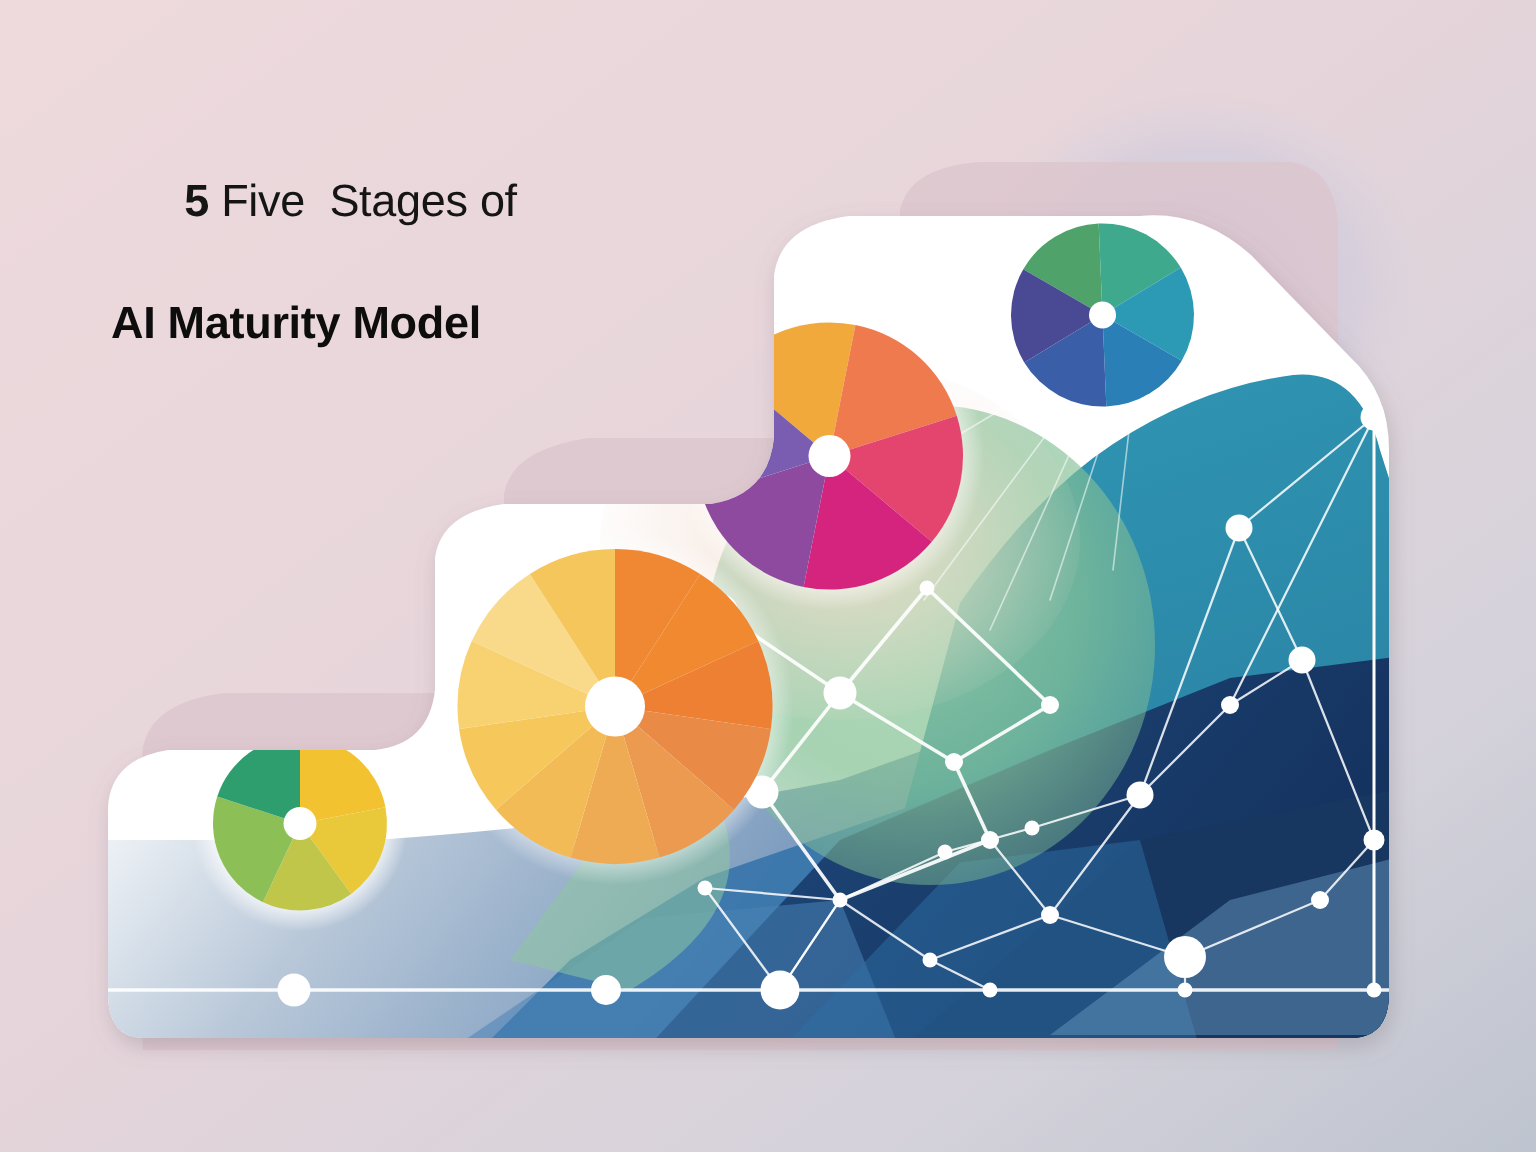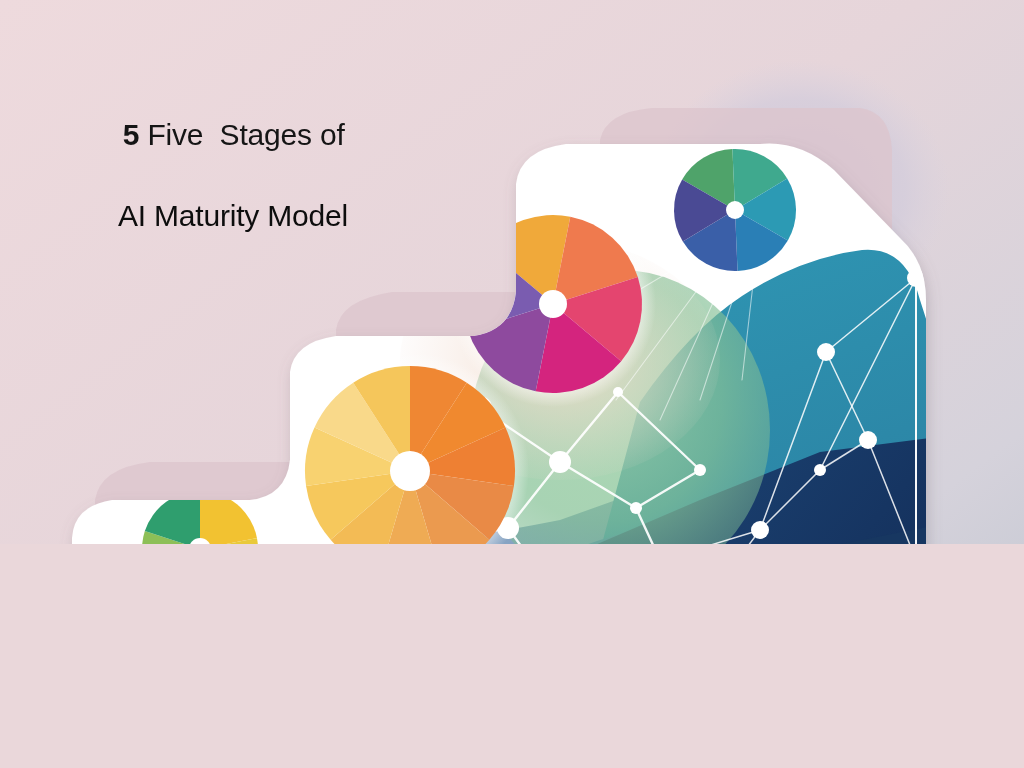--- a/index.html
+++ b/index.html
@@ -2,33 +2,33 @@
 <html><head>
 <meta charset="utf-8">
 <title>AI Maturity Model</title>
 <style>
   html,body{margin:0;padding:0;}
   body{
     width:1024px;height:768px;overflow:hidden;
     font-family:"Liberation Sans","DejaVu Sans",sans-serif;
     background:#ead7da;
   }
-  #stage{position:relative;width:1024px;height:544px;overflow:hidden;}
+  #stage{position:relative;width:1024px;height:768px;overflow:hidden;}
   #bg{position:absolute;inset:0;}
   #art{position:absolute;inset:0;}
   .title-block{
     position:absolute;left:74px;top:78px;z-index:50;
     line-height:1.28;letter-spacing:-0.2px;
   }
   .title-line1{
     font-size:30px;color:#151515;font-weight:400;white-space:pre;
   }
   .title-line1 .lead{font-weight:600;}
   .title-line2{
-    font-size:30px;color:#0d0d0d;font-weight:400;white-space:pre;margin-top:4px;margin-left:44px;
+    font-size:30px;color:#0d0d0d;font-weight:700;white-space:pre;margin-top:4px;
   }
 </style>
 </head>
 <body>
 
 <div id="stage">
 
   <svg id="bg" viewBox="0 0 1024 768" preserveAspectRatio="none">
     <defs>
       <linearGradient id="bgGrad" x1="0" y1="0" x2="1" y2="1">

